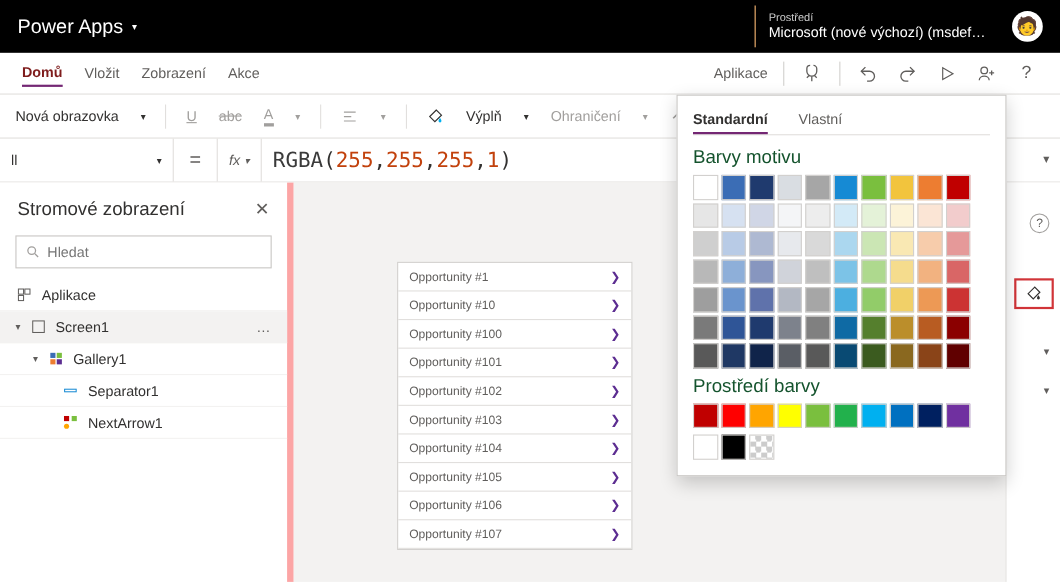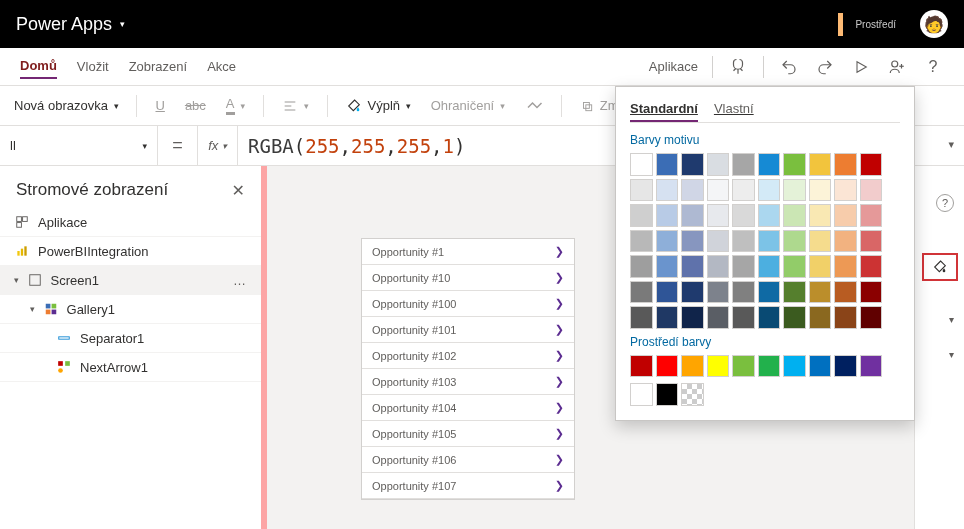--- a/index.html
+++ b/index.html
@@ -1,30 +1,30 @@
 <!DOCTYPE html>
 <html><head>
 <meta charset="utf-8">
 <style>
 * { box-sizing: border-box; margin: 0; padding: 0; }
 body { font-family: "Segoe UI", sans-serif; font-size: 13px; color: #323130; background: #fff; width: 964px; height: 529px; overflow: hidden; position: relative; }
 .titlebar { height: 48px; background: #000; color: #fff; display: flex; align-items: center; padding: 0 16px; }
 .titlebar-app { font-size: 18px; font-weight: 400; display: flex; align-items: center; gap: 8px; }
-.titlebar-env { margin-left: auto; padding: 6px 12px; border-left: 5px solid #fdba74; }
+.titlebar-env { margin-left: auto; padding: 6px 12px; border-left: 1px solid #fdba74; }
 .titlebar-env-label { font-size: 10px; color: #ccc; }
 .titlebar-env-name { font-size: 13px; }
 .avatar { width: 28px; height: 28px; border-radius: 50%; background: #fff; margin-left: 12px; display:flex;align-items:center;justify-content:center;font-size:16px;}
 .tabs-row { height: 38px; display: flex; align-items: center; border-bottom: 1px solid #e1dfdd; padding: 0 20px; gap: 20px; }
 .tab { font-size: 13px; color: #605e5c; cursor: pointer; padding: 4px 0;}
 .tab.active { color: #7f1d1d; font-weight:600; border-bottom: 2px solid #742774; }
 .tabs-right { margin-left: auto; display: flex; align-items: center; gap: 14px; }
 .icon-btn { width: 22px; height: 22px; display: flex; align-items: center; justify-content: center; color: #605e5c; cursor: pointer; font-size:16px;}
 .divider-v { width:1px; height:22px; background:#d2d0ce; }
 .toolbar-row { height: 40px; display: flex; align-items: center; border-bottom: 1px solid #e1dfdd; padding: 0 8px; gap: 8px; color:#a19f9d;}
-.tool-item { display:flex; align-items:center; gap:6px; padding:4px 6px; font-size:13px; cursor:pointer;}
+.tool-item { display:flex; align-items:center; gap:20px; padding:4px 6px; font-size:13px; cursor:pointer;}
 .chev { font-size:9px; }
 .formula-row { height: 40px; display: flex; align-items: stretch; border-bottom: 1px solid #e1dfdd; }
 .prop-select { flex: 0 0 158px; display:flex;align-items:center;justify-content:space-between;padding:0 10px;border-right:1px solid #e1dfdd; font-size:13px;color:#323130;cursor:pointer;}
 .eq { flex:0 0 40px; display:flex;align-items:center;justify-content:center;font-size:18px;color:#605e5c;border-right:1px solid #e1dfdd;}
 .fx { flex:0 0 40px; display:flex;align-items:center;justify-content:center;font-style:italic;color:#605e5c;border-right:1px solid #e1dfdd; cursor:pointer;}
 .formula-input { flex:1; display:flex;align-items:center;padding:0 10px;font-family: Consolas, monospace; font-size:19px;}
 .fn-name{color:#3b3b3b;} .num{color:#c2410c;} .paren{color:#323130;}
 .main-area { position:absolute; top:166px; left:0; right:0; bottom:0; display:flex; background:#faf9f8;}
 .tree-panel { width:267px; background:#fff; border-right:6px solid #fca5a5; display:flex;flex-direction:column;}
 .tree-header { display:flex;align-items:center;justify-content:space-between;padding:14px 16px 8px 16px;}
@@ -38,43 +38,44 @@
 .tree-sub1{padding-left:30px;} .tree-sub2{padding-left:56px;}
 .ticon{width:16px;height:16px;display:flex;align-items:center;justify-content:center;font-size:12px;}
 .canvas-area{flex:1;position:relative;background:#f3f2f1;}
 .gallery{position:absolute;left:94px;top:72px;width:214px;background:#fff;border:1px solid #d2d0ce;}
 .gitem{height:26px;display:flex;align-items:center;justify-content:space-between;padding:0 10px;border-bottom:1px solid #e1dfdd;font-size:11px;color:#605e5c;}
 .gitem .arr{color:#5c2d91;font-size:11px;}
 .right-panel{width:50px;background:#fff;border-left:1px solid #e1dfdd;position:relative;}
 .fill-swatch{position:absolute;top:87px;right:6px;width:36px;height:28px;border:2px solid #d13438;display:flex;align-items:center;justify-content:center;background:#fff;cursor:pointer;}
 .help-circle{position:absolute;top:28px;right:10px;width:18px;height:18px;border:1px solid #a19f9d;border-radius:50%;display:flex;align-items:center;justify-content:center;font-size:11px;color:#605e5c;cursor:pointer;}
 .color-popup{position:absolute;left:615px;top:86px;width:300px;background:#fff;border:1px solid #c8c6c4;box-shadow:0 6px 16px rgba(0,0,0,0.2);padding:10px 14px 14px 14px; z-index:50;}
-.ctabs{display:flex;gap:16px;border-bottom:1px solid #e1dfdd;margin-bottom:10px;text-decoration:underline;}
+.ctabs{display:flex;gap:28px;border-bottom:1px solid #e1dfdd;margin-bottom:10px;}
 .ctab{font-size:13px;padding:4px 0;color:#605e5c;cursor:pointer;}
 .ctab.active{color:#323130;font-weight:600;border-bottom:2px solid #742774;}
-.sect-label{font-size:12px;color:#0369a1;margin:6px 0 6px 0;}
+.sect-label{font-size:17px;color:#14532d;margin:6px 0 6px 0;}
 .swatch-grid{display:grid;grid-template-columns:repeat(10,22.5px);grid-auto-rows:22.5px;gap:3px;}
 .swatch{width:22.5px;height:22.5px;border:1px solid #d2d0ce;cursor:pointer;}
 .swatch.checker{background:repeating-conic-gradient(#ccc 0 25%,#fff 0 50%) 0 0/10px 10px;}
 .fx-chev{position:absolute;right:10px;top:12px;font-size:11px;color:#605e5c;cursor:pointer;}
 .formula-row{position:relative;}
 .right-collapse{position:absolute;top:148px;right:10px;font-size:10px;color:#605e5c;cursor:pointer;}
 .right-collapse2{position:absolute;top:183px;right:10px;font-size:10px;color:#605e5c;cursor:pointer;}
 .tool-sep{width:1px;height:22px;background:#e1dfdd;margin:0 4px;}
 </style>
 </head>
 <body>
 
 <div class="titlebar">
   <div class="titlebar-app">
     <span>Power Apps</span>
     <span class="chev">▾</span>
   </div>
   <div class="titlebar-env">
     <div class="titlebar-env-label">Prostředí</div>
+    <div class="titlebar-env-name">Microsoft (nové výchozí) (msdef…</div>
   </div>
   <div class="avatar">🧑</div>
 </div>
 
 <div class="tabs-row">
   <div class="tab active">Domů</div>
   <div class="tab">Vložit</div>
   <div class="tab">Zobrazení</div>
   <div class="tab">Akce</div>
   <div class="tabs-right">
@@ -195,39 +196,36 @@
   </div>
   <div class="fx-chev">▾</div>
 </div>
 
 <div class="main-area">
   <div class="tree-panel">
     <div class="tree-header">
       <h2>Stromové zobrazení</h2>
       <span class="close-x">✕</span>
     </div>
+    <div class="search-box">
+      <svg width="14" height="14" viewBox="0 0 24 24" fill="none" stroke="#a19f9d" stroke-width="2">
+          <circle cx="10" cy="10" r="6"></circle>
+          <line x1="15" y1="15" x2="20" y2="20"></line>
+        </svg>
+      <input type="text" placeholder="Hledat" style="">
+    </div>
     <div class="tree-item">
       <span class="ticon">
           <svg width="14" height="14" viewBox="0 0 24 24" fill="none" stroke="#605e5c" stroke-width="1.6">
             <rect x="3" y="3" width="8" height="8"></rect>
             <rect x="13" y="3" width="8" height="8"></rect>
             <rect x="3" y="13" width="8" height="8"></rect>
           </svg>
         </span>
       <span>Aplikace</span>
-    </div>
-    <div class="tree-item">
-      <span class="ticon">
-          <svg width="14" height="14" viewBox="0 0 24 24">
-            <rect x="4" y="12" width="4" height="8" fill="#f2c80f"></rect>
-            <rect x="10" y="8" width="4" height="12" fill="#e6b800"></rect>
-            <rect x="16" y="4" width="4" height="16" fill="#cc9e00"></rect>
-          </svg>
-        </span>
-      <span>PowerBIIntegration</span>
     </div>
     <div class="tree-item sel">
       <span class="chev" style="font-size:9px;color:#605e5c">▾</span>
       <span class="ticon">
           <svg width="14" height="14" viewBox="0 0 24 24" fill="none" stroke="#605e5c" stroke-width="1.6">
             <rect x="3" y="3" width="18" height="18"></rect>
           </svg>
         </span>
       <span>Screen1</span>
       <span class="more">…</span>

